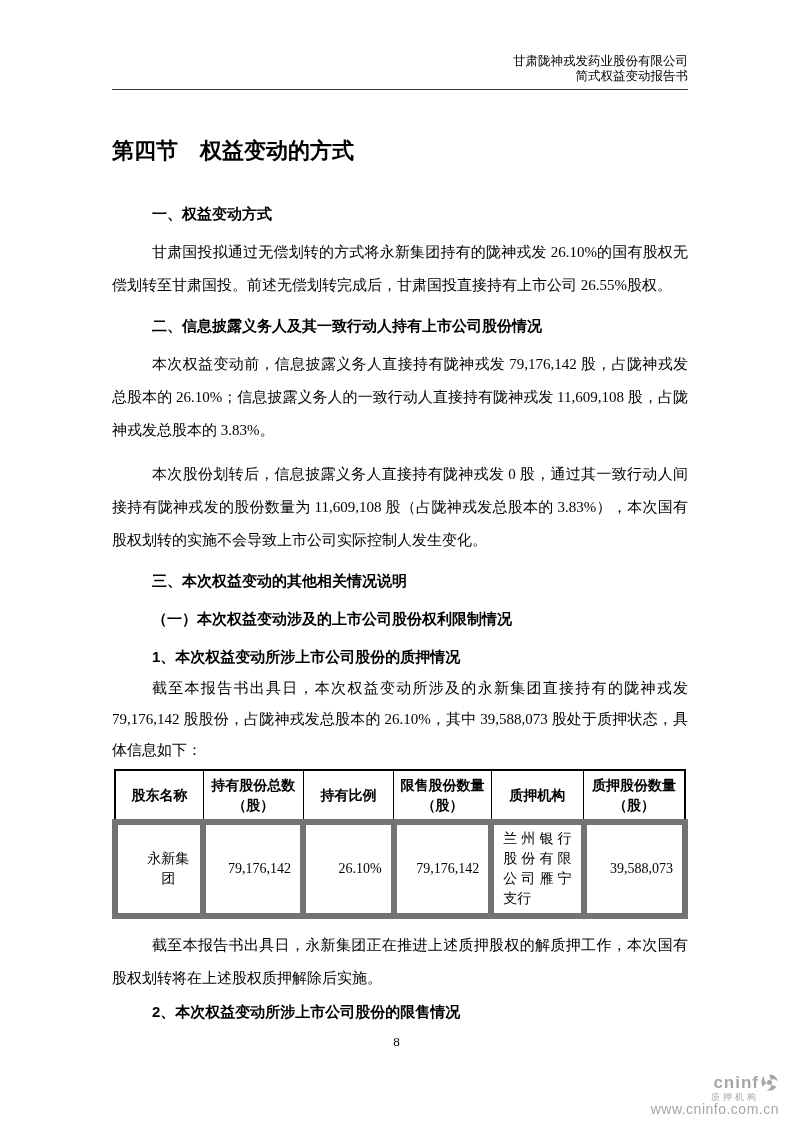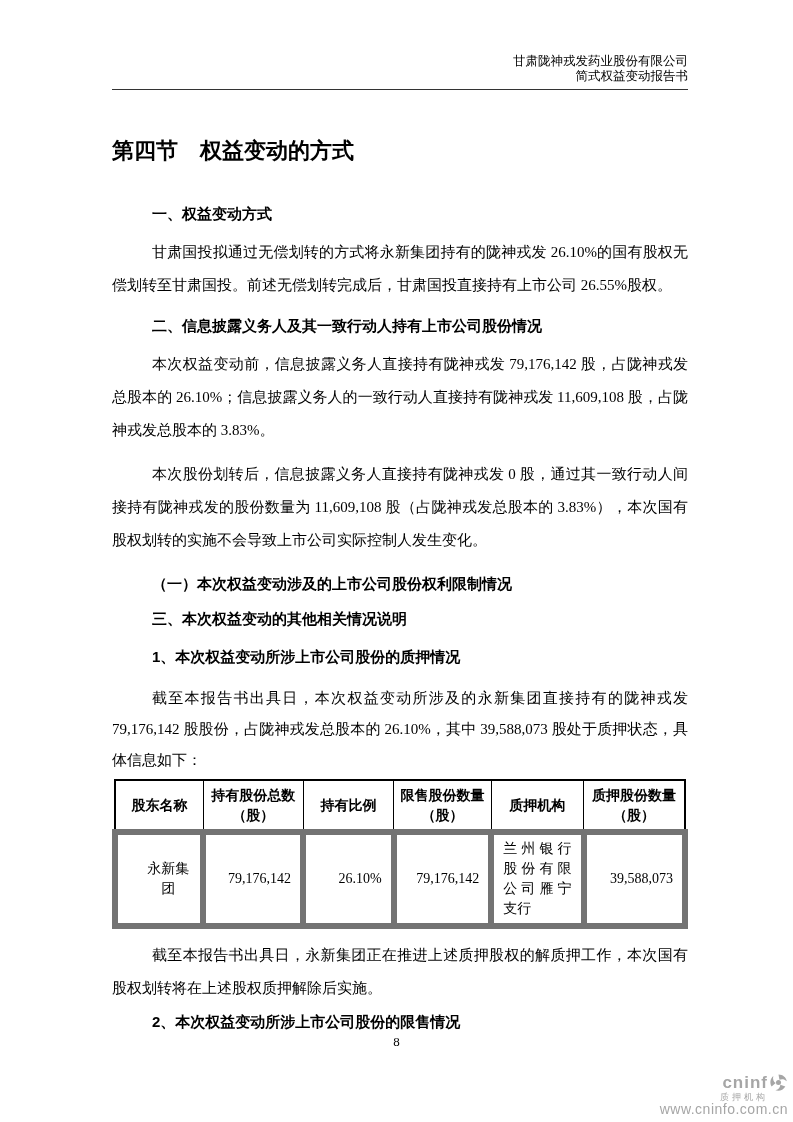--- a/index.html
+++ b/index.html
@@ -19,36 +19,36 @@
   .h{
     font-weight:bold;font-size:15px;line-height:22px;padding-left:40px;
     font-family:"Liberation Sans","DejaVu Sans",sans-serif;text-align:left;
   }
   .p{
     font-size:15px;line-height:33px;text-align:justify;text-justify:inter-ideograph;
     text-indent:40px;margin:0;
   }
   .tight{line-height:31px;}
   .mt6{margin-top:6px}.mt10{margin-top:10px}.mt11{margin-top:11px}.mt13{margin-top:13px}
-  .mt15{margin-top:15px}.mt16{margin-top:16px}.mt37{margin-top:37px}
+  .mt15{margin-top:5px}.mt16{margin-top:16px}.mt37{margin-top:37px}
   table.pledge{
     width:100%;border-collapse:collapse;border:2px solid #000;margin-top:3px;
     font-size:14px;table-layout:fixed;
   }
   .pledge th{
     border:1px solid #000;font-weight:bold;text-align:center;line-height:20px;
     padding:4px 3px;height:40px;font-family:"Liberation Sans","DejaVu Sans",sans-serif;
   }
   .pledge td{border:6px solid #737373;line-height:20px;vertical-align:middle;height:62px;padding:2px 6px;}
   .pledge td.c{text-align:center;padding-left:24px;}
   .pledge td.r{text-align:right;padding-right:9px;}
   .pledge td.j{text-align:justify;text-justify:inter-ideograph;padding:4px 9px;}
   .pagenum{position:absolute;left:0;right:0;top:1034px;text-align:center;font-size:13px;}
   .logo{
-    position:absolute;right:5px;bottom:6px;color:#a6a6a6;text-align:right;
+    position:absolute;right:14px;bottom:6px;color:#a6a6a6;text-align:right;
     font-family:"Liberation Sans","DejaVu Sans",sans-serif;
   }
   .logo-row1{display:flex;align-items:center;justify-content:flex-end;gap:1px;}
   .logo-word{font-size:17px;font-weight:bold;letter-spacing:1px;line-height:18px;}
   .logo-name{font-size:9px;letter-spacing:3px;line-height:11px;margin-right:20px;}
   .logo-url{font-size:14px;line-height:13px;letter-spacing:.5px;}
 </style>
 </head>
 <body>
 
@@ -61,22 +61,22 @@
 
   <div class="doc-title">第四节　权益变动的方式</div>
 
   <div class="h mt37">一、权益变动方式</div>
   <p class="p mt11">甘肃国投拟通过无偿划转的方式将永新集团持有的陇神戎发 26.10%的国有股权无偿划转至甘肃国投。前述无偿划转完成后，甘肃国投直接持有上市公司 26.55%股权。</p>
 
   <div class="h mt13">二、信息披露义务人及其一致行动人持有上市公司股份情况</div>
   <p class="p mt11">本次权益变动前，信息披露义务人直接持有陇神戎发 79,176,142 股，占陇神戎发总股本的 26.10%；信息披露义务人的一致行动人直接持有陇神戎发 11,609,108 股，占陇神戎发总股本的 3.83%。</p>
   <p class="p mt11">本次股份划转后，信息披露义务人直接持有陇神戎发 0 股，通过其一致行动人间接持有陇神戎发的股份数量为 11,609,108 股（占陇神戎发总股本的 3.83%），本次国有股权划转的实施不会导致上市公司实际控制人发生变化。</p>
 
+  <div class="h mt13">三、本次权益变动的其他相关情况说明</div>
   <div class="h mt16">（一）本次权益变动涉及的上市公司股份权利限制情况</div>
-  <div class="h mt13">三、本次权益变动的其他相关情况说明</div>
   <div class="h mt16">1、本次权益变动所涉上市公司股份的质押情况</div>
   <p class="p tight mt15">截至本报告书出具日，本次权益变动所涉及的永新集团直接持有的陇神戎发 79,176,142 股股份，占陇神戎发总股本的 26.10%，其中 39,588,073 股处于质押状态，具体信息如下：</p>
 
   <table class="pledge">
     <colgroup>
       <col style="width:15.5%">
         <col style="width:17.5%">
         <col style="width:15.9%">
       <col style="width:17.1%">
         <col style="width:16.2%">

